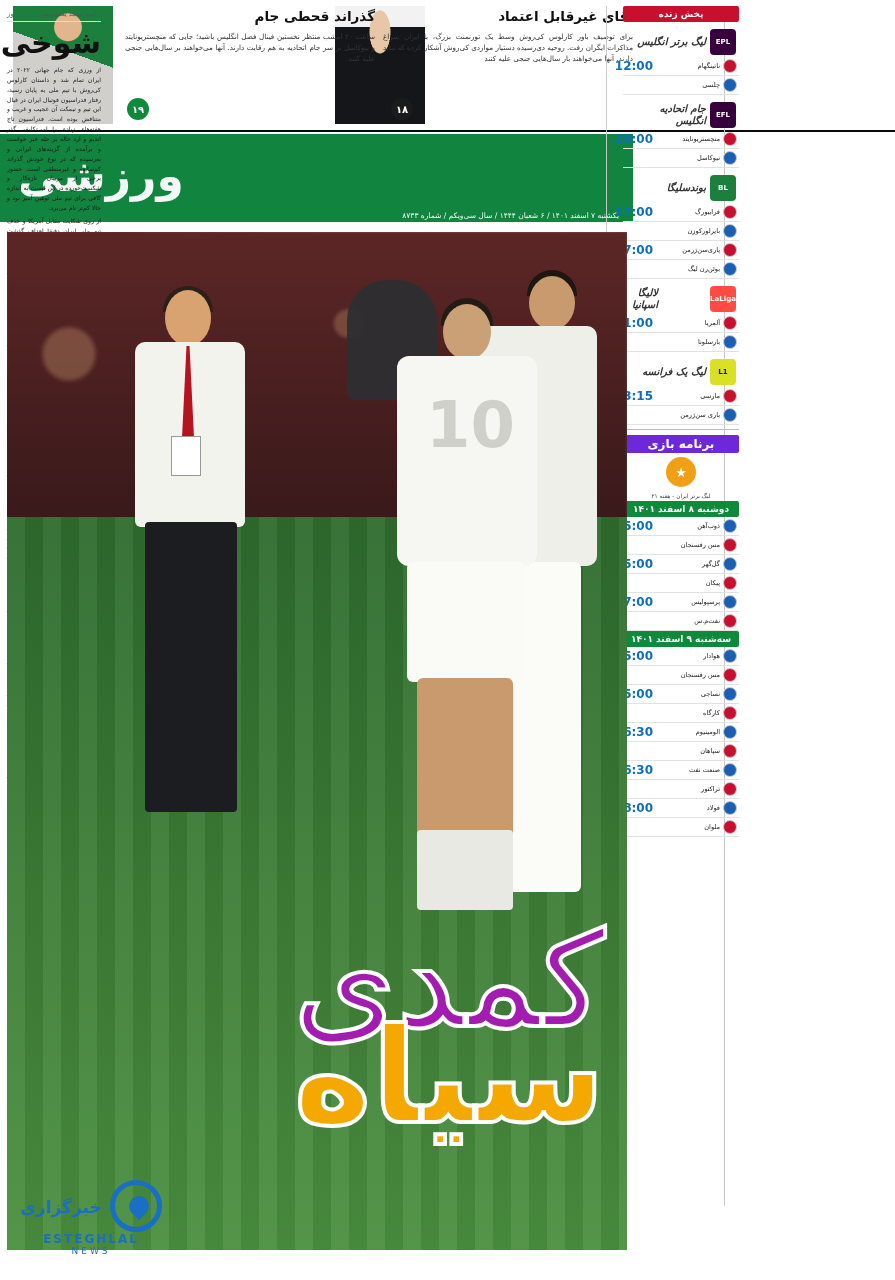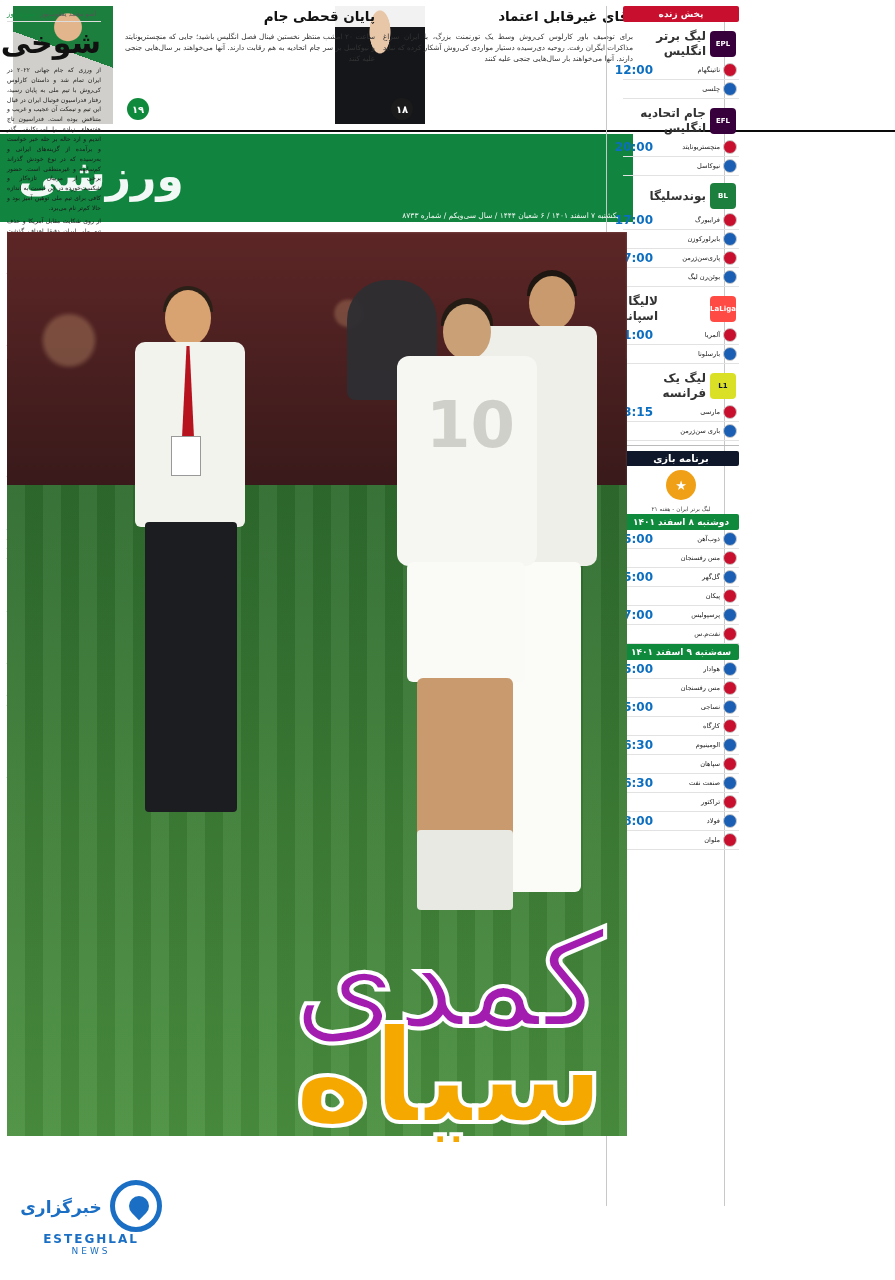--- a/index.html
+++ b/index.html
@@ -120,50 +120,50 @@
   }
   .league-badge {
     width: 26px; height: 26px; border-radius: 4px; flex: 0 0 26px;
     display: flex; align-items: center; justify-content: center;
     font-size: 7px; color: #fff; font-weight: bold;
   }
   .lb-epl { background: #37003c; }
   .lb-laliga { background: #ff4b44; margin-left: 48px; }
   .lb-ligue1 { background: #dae025; color:#09142b; }
   .lb-iran { background: #1d7f3e; }
-  .league-name { font-size: 12px; color: #333; font-weight: bold; line-height: 1.25; }
+  .league-name { font-size: 10px; color: #333; font-weight: bold; line-height: 1.25; font-style: italic; }
   .match-row {
     display: flex; align-items: center; gap: 3px;
     border-bottom: 1px solid #e2e2e2; padding: 2px 2px;
     min-height: 19px;
   }
   .m-logo {
     width: 14px; height: 14px; border-radius: 50%; flex: 0 0 14px;
     border: 1px solid #ccc;
   }
   .m-time {
     font-size: 12px; font-weight: bold; color: #0b6ec0; width: 28px;
     text-align: center; flex: 0 0 28px;
   }
   .m-name { font-size: 6.6px; color: #222; flex: 1; text-align: right; }
   .sb-sep { height: 1px; background: #bbb; margin: 4px 0; }
   .prog-title {
-    background: #0f172a; color: #fff; font-size: 10px; font-weight: bold;
+    background: #6d28d9; color: #fff; font-size: 12px; font-weight: bold;
     text-align: center; padding: 2px 0; margin-top: 5px; border-radius: 2px;
   }
   .prog-sub { font-size: 5.8px; color: #444; text-align: center; padding: 2px 0; }
   .sb-logo-circ {
     width: 30px; height: 30px; border-radius: 50%; margin: 4px auto;
     background: #f0a017; display:flex; align-items:center; justify-content:center;
     color:#fff; font-size: 13px; font-weight: bold;
   }
 
   
   .mainphoto {
-    position: absolute; top: 232px; right: 268px; width: 620px; height: 904px;
+    position: absolute; top: 232px; right: 268px; width: 620px; height: 1018px;
     background:
       radial-gradient(ellipse at 70% 10%, rgba(255,255,255,.25) 0 18%, transparent 60%),
       linear-gradient(180deg, #6d2b2b 0 14%, #3f1d1d 14% 30%, #2f6b2e 30% 55%, #3f8b3a 55% 100%);
     overflow: hidden;
   }
   
   .grass {
     position: absolute; left: 0; bottom: 0; width: 100%; height: 72%;
     background: repeating-linear-gradient(90deg, rgba(255,255,255,.05) 0 18px, rgba(0,0,0,.05) 18px 36px),
                 linear-gradient(180deg,#2e6b2d,#4a8f3f);
@@ -258,21 +258,21 @@
     <div class="top-photo photo-coach"></div>
     <div class="top-photo photo-player"></div>
 
     <div class="top-cell teaser-a">
       <div class="teaser-title">آقای غیرقابل اعتماد</div>
       <div class="teaser-body">برای توصیف باور کارلوس کی‌روش وسط یک تورنمنت بزرگ، با ایران سراغ مذاکرات ایگران رفت. روحیه دی‌رسیده دستیار مواردی کی‌روش آشکار کرده که نباید دارند. آنها می‌خواهند بار سال‌هایی جنجی علیه کنند</div>
       <div class="teaser-pagenum dark">۱۸</div>
     </div>
 
     <div class="top-cell teaser-b">
-      <div class="teaser-title">پایان قحطی جام</div>
+      <div class="teaser-title">گذراند قحطی جام</div>
       <div class="teaser-body">ساعت ۲۰ امشب منتظر نخستین فینال فصل انگلیس باشید؛ جایی که منچستریونایتد و نیوکاسل بر سر جام اتحادیه به هم رقابت دارند. آنها می‌خواهند بر سال‌هایی جنجی علیه کنند</div>
       <div class="teaser-pagenum">۱۹</div>
     </div>
   </div>
 
   <div class="masthead">
     <div class="masthead-sub">ورزشی</div>
     <div class="masthead-date">یکشنبه ۷ اسفند ۱۴۰۱ / ۶ شعبان ۱۴۴۴ / سال سی‌ویکم / شماره ۸۷۳۳</div>
   </div>
 

